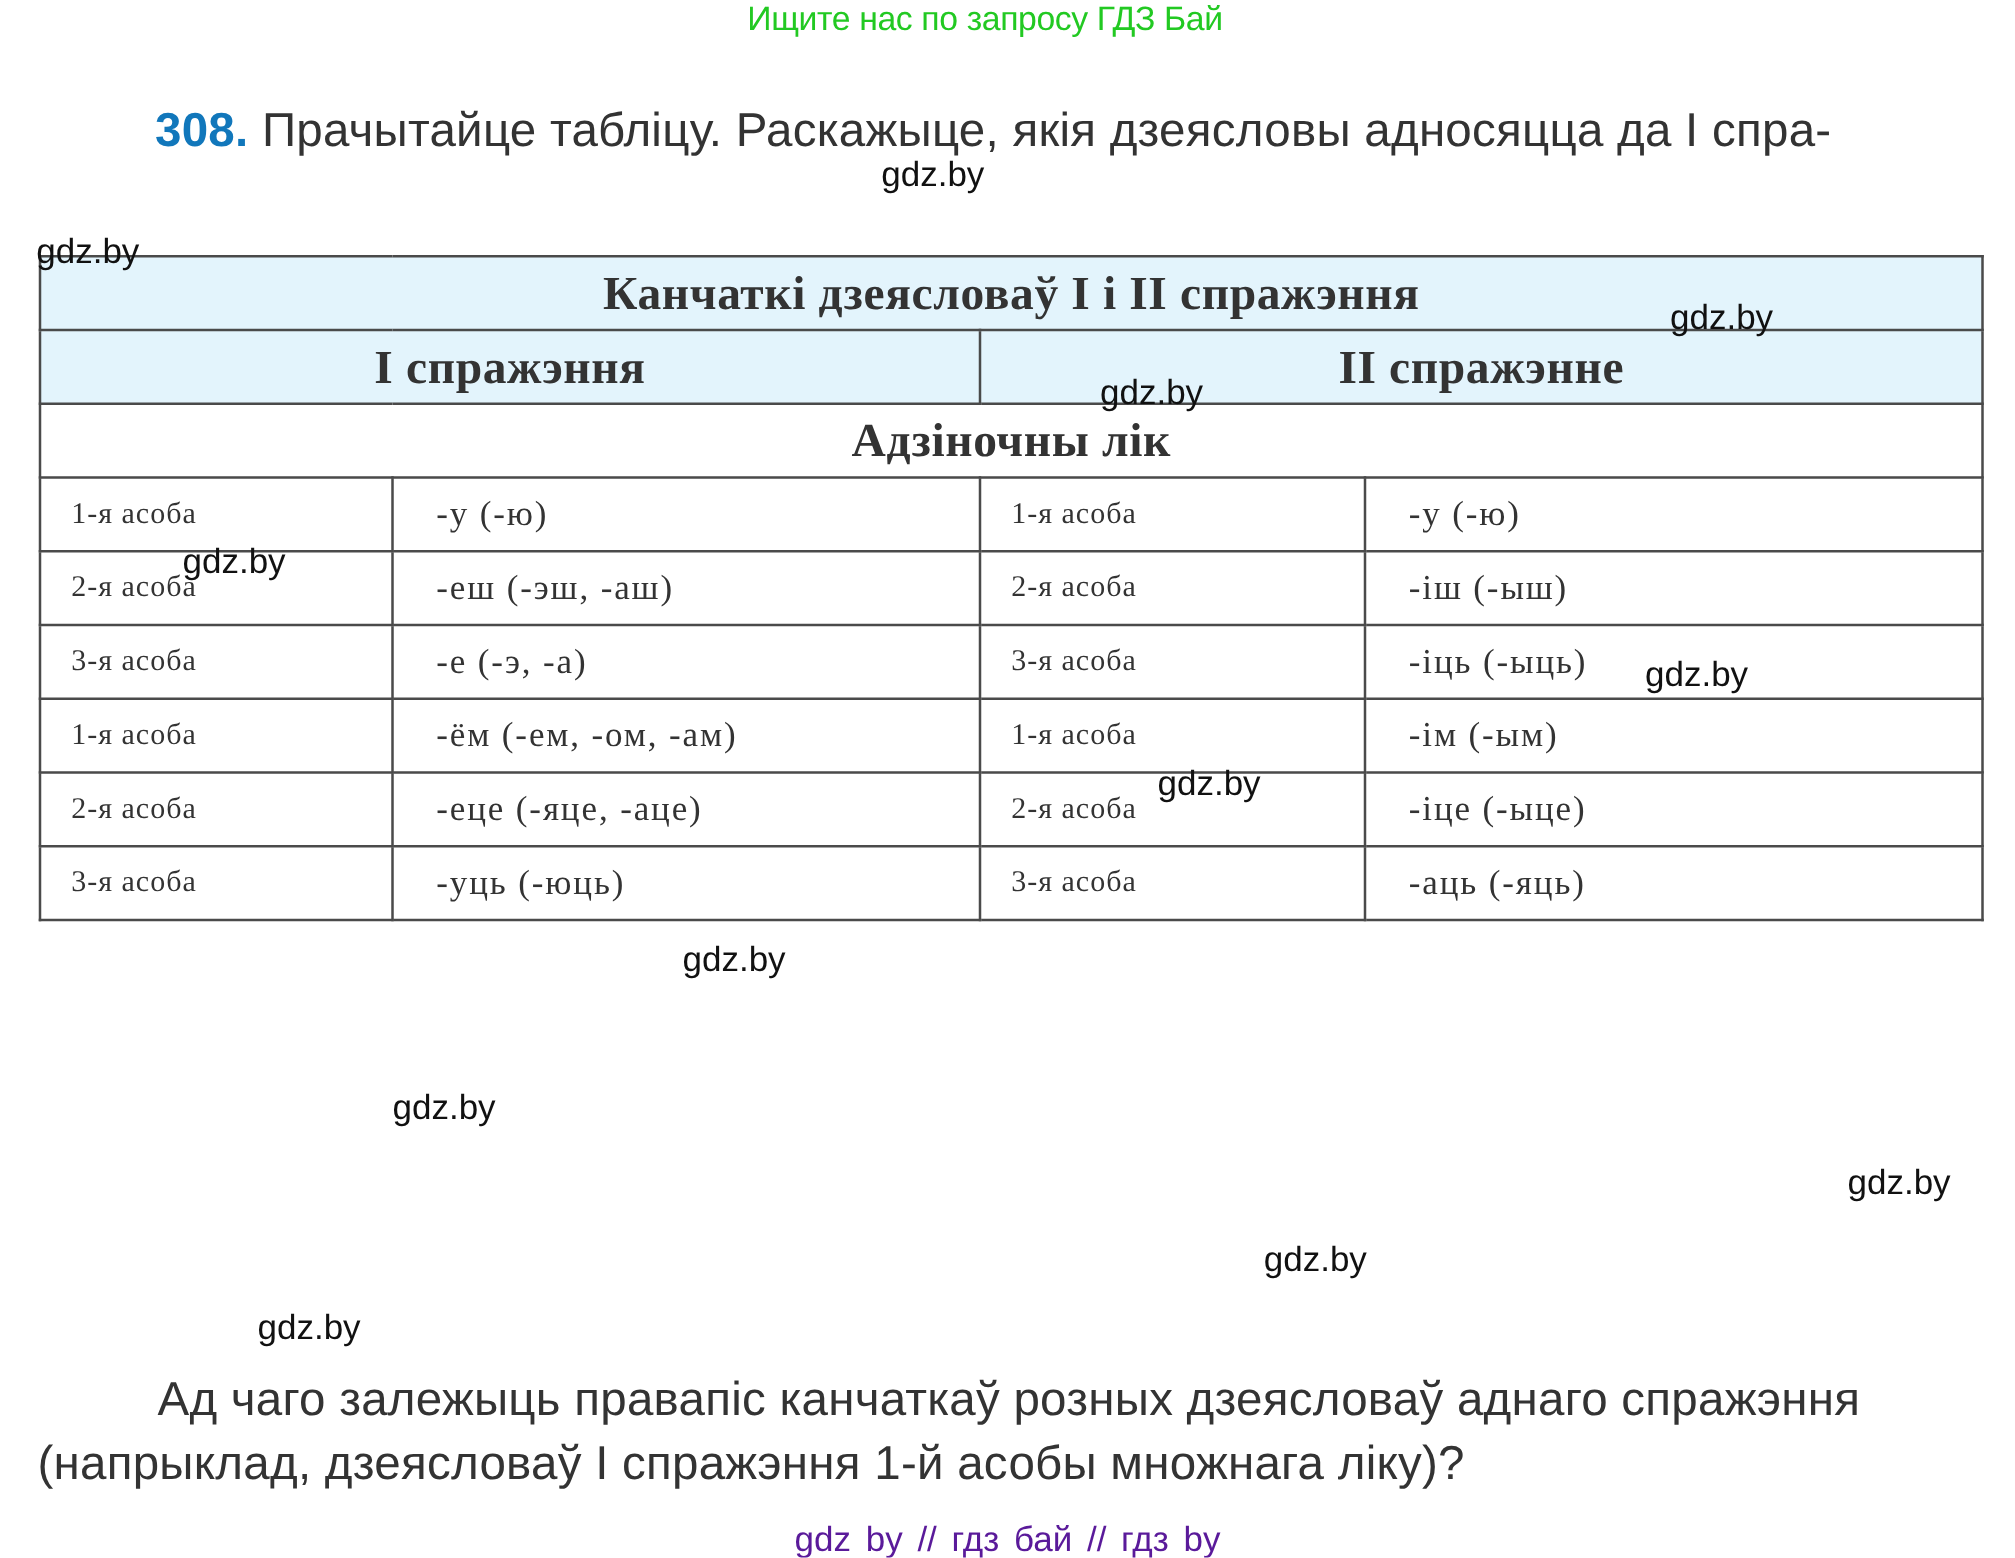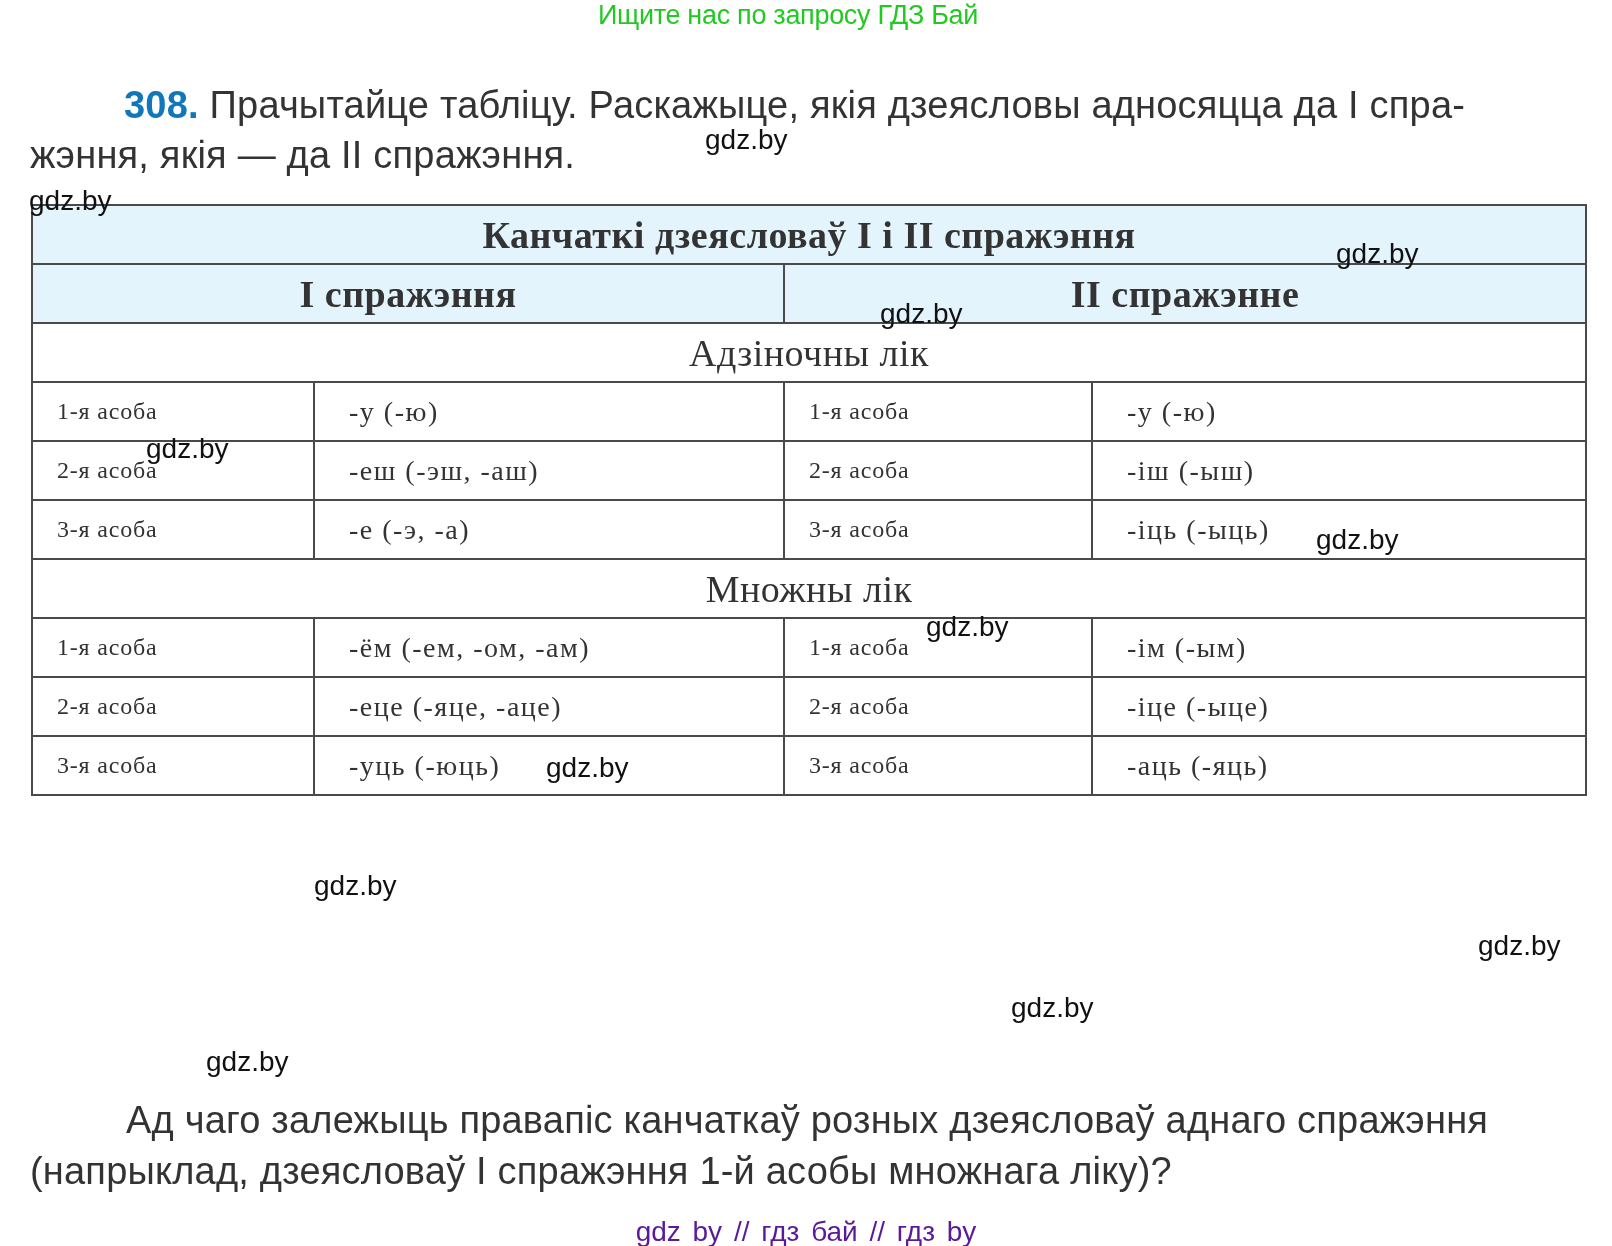--- a/index.html
+++ b/index.html
@@ -68,21 +68,21 @@
     }
     table.endings th {
       background: #e3f4fc;
       font-weight: bold;
       font-size: 38px;
       text-align: center;
       letter-spacing: 0.5px;
     }
     table.endings .section {
       text-align: center;
-      font-weight: normal;
+      font-weight: bold;
       font-size: 38px;
       letter-spacing: 0.5px;
     }
     table.endings .person {
       font-size: 24px;
       padding-left: 24px;
       letter-spacing: 0.8px;
     }
     table.endings .ending {
       font-size: 28px;
@@ -114,21 +114,20 @@
       word-spacing: 4px;
     }
   </style>
 </head>
 <body>
 
 <div class="top-banner">Ищите нас по запросу ГДЗ Бай</div>
 
 <div class="task">
   <span class="line1"><span class="num">308.</span> <span>Прачытайце табліцу. Раскажыце, якія дзеясловы адносяцца да I спра-</span></span>
-  <span class="line2">жэння, якія — да II спражэння.</span>
 </div>
 
 <table class="endings">
   <colgroup>
     <col style="width:282px">
     <col style="width:470px">
     <col style="width:308px">
     <col style="width:494px">
   </colgroup>
   <tbody>
@@ -152,23 +151,20 @@
     <td class="person">2-я асоба</td>
     <td class="ending">-еш (-эш, -аш)</td>
     <td class="person">2-я асоба</td>
     <td class="ending">-іш (-ыш)</td>
   </tr>
   <tr>
     <td class="person">3-я асоба</td>
     <td class="ending">-е (-э, -а)</td>
     <td class="person">3-я асоба</td>
     <td class="ending">-іць (-ыць)</td>
-  </tr>
-  <tr>
-    <td colspan="4" class="section">Множны лік</td>
   </tr>
   <tr>
     <td class="person">1-я асоба</td>
     <td class="ending">-ём (-ем, -ом, -ам)</td>
     <td class="person">1-я асоба</td>
     <td class="ending">-ім (-ым)</td>
   </tr>
   <tr>
     <td class="person">2-я асоба</td>
     <td class="ending">-еце (-яце, -аце)</td>

